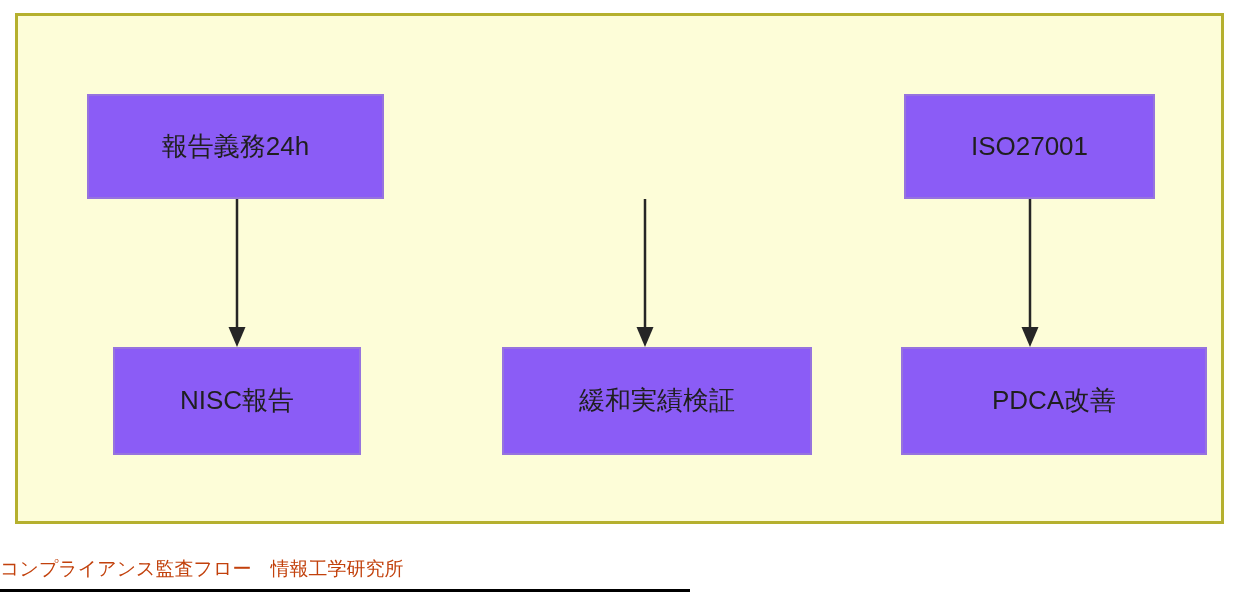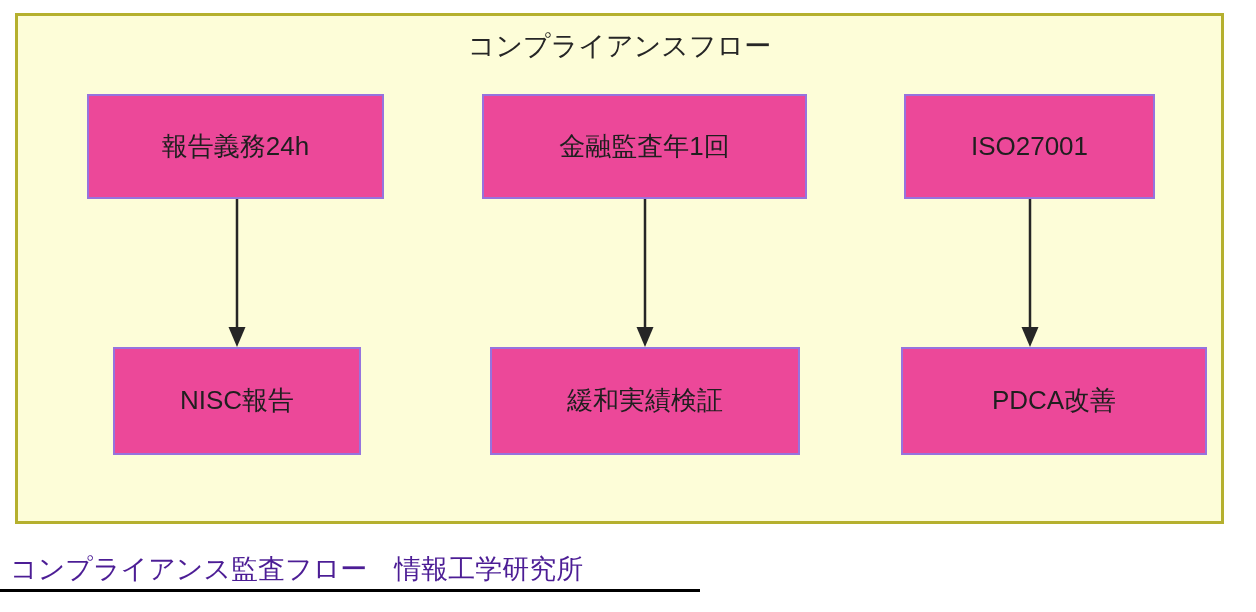--- a/index.html
+++ b/index.html
@@ -37,81 +37,76 @@
     line-height: 32px;
     color: #262626;
     letter-spacing: 0px;
     white-space: nowrap;
   }
 
   
   .node {
     position: absolute;
     box-sizing: border-box;
-    background: #ec4899;
+    background: #8b5cf6;
     border: 2px solid #9673de;
     display: flex;
     align-items: center;
     justify-content: center;
     color: #1f1f1f;
     font-size: 26px;
     line-height: 1.2;
     white-space: nowrap;
   }
 
   
   #node-report-duty    { left: 69px;  top: 78px;  width: 297px; height: 105px; }
   #node-finance-audit  { left: 464px; top: 78px;  width: 325px; height: 105px; }
   #node-iso27001       { left: 886px; top: 78px;  width: 251px; height: 105px; text-align: right; }
 
   
   #node-nisc-report    { left: 95px;  top: 331px; width: 248px; height: 108px; }
-  #node-mitigation     { left: 472px; top: 331px; width: 310px; height: 108px; }
+  #node-mitigation     { left: 484px; top: 331px; width: 310px; height: 108px; }
   #node-pdca           { left: 883px; top: 331px; width: 306px; height: 108px; }
 
   
   .arrow {
     position: absolute;
     width: 24px;
   }
   .arrow svg { display: block; overflow: visible; }
 
   #arrow-report-to-nisc      { left: 207px; top: 183px; height: 148px; }
   #arrow-finance-to-mitigate { left: 615px; top: 183px; height: 148px; }
   #arrow-iso-to-pdca         { left: 1000px; top: 183px; height: 148px; }
 
   
   #figure-caption {
     position: absolute;
     left: 0;
     top: 552px;
     width: 690px;
-    font-size: 27px;
+    font-size: 19px;
     line-height: 34px;
-    color: #4c1d95;
+    color: #c2410c;
     white-space: nowrap;
     border-bottom: 3px solid #000000;
     padding-bottom: 3px;
-    padding-left: 10px;
   }
 </style>
 </head>
 <body>
 
 <div id="diagram-container">
 
-  <div id="diagram-title">コンプライアンスフロー</div>
 
   <div class="node" id="node-report-duty">
     <span>報告義務24h</span>
   </div>
 
-  <div class="node" id="node-finance-audit">
-    <span>金融監査年1回</span>
-  </div>
 
   <div class="node" id="node-iso27001">
     <span>ISO27001</span>
   </div>
 
   <div class="node" id="node-nisc-report">
     <span>NISC報告</span>
   </div>
 
   <div class="node" id="node-mitigation">

